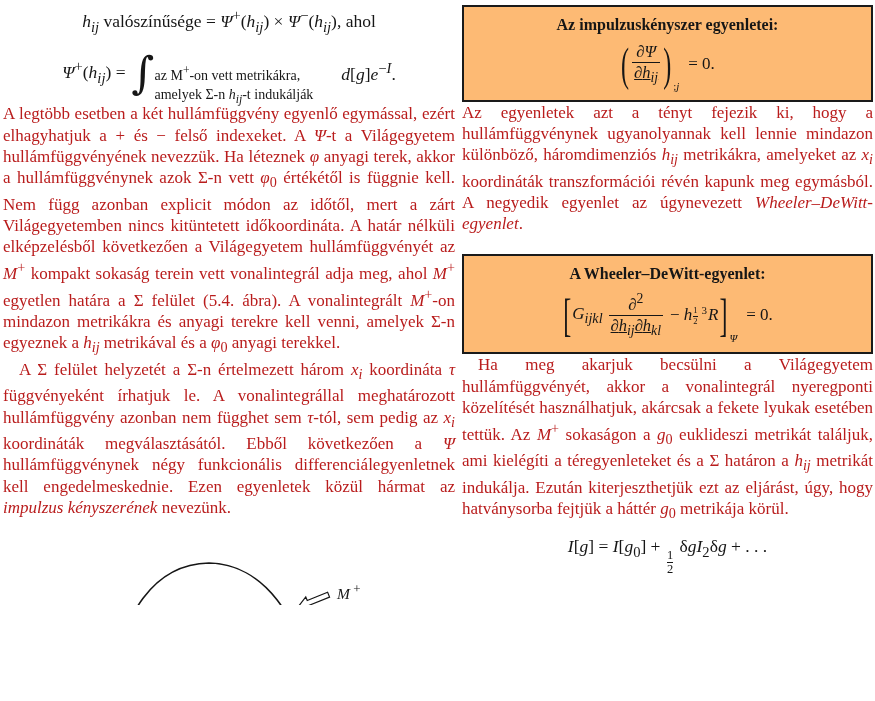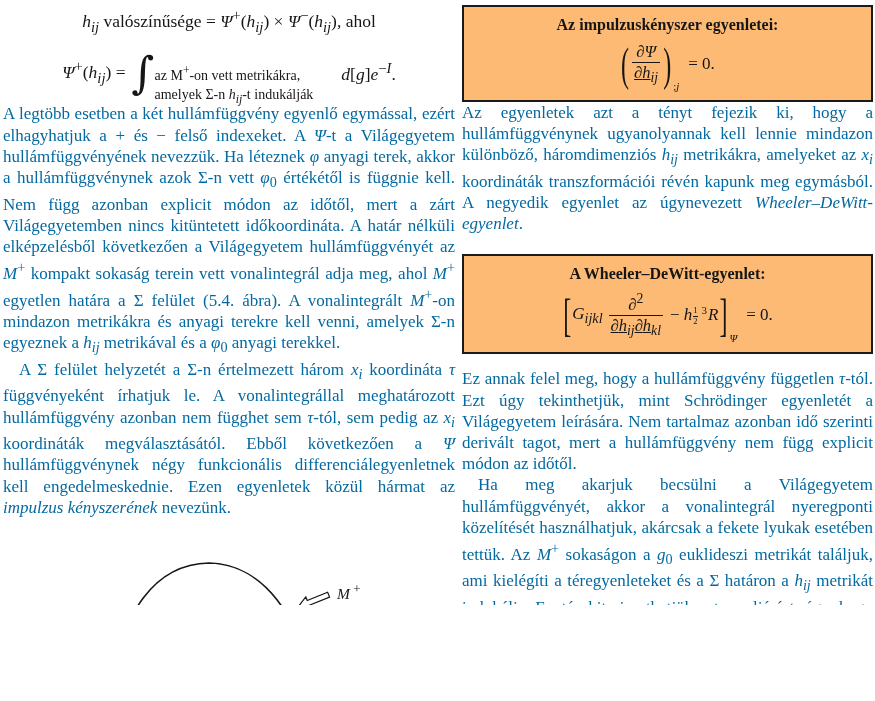--- a/index.html
+++ b/index.html
@@ -6,21 +6,21 @@
   html,body { background:#ffffff; }
   .page {
     position:relative; width:875px; height:605px; overflow:hidden;
     background:#ffffff; color:#161616;
     font-family:"Liberation Serif", serif;
   }
   .col { position:absolute; top:0; }
   .col-left  { left:3px;   width:452px; }
   .col-right { left:462px; width:411px; }
 
-  .body { font-size:17px; line-height:21.2px; text-align:justify; color:#0369a1; }
+  .body { font-size:17px; line-height:21.2px; text-align:justify; color:#b91c1c; }
   .indent { text-indent:16px; }
 
   
   .display-formula { padding-top:7px; font-size:17.5px; text-align:center; }
   .fline1 { margin-bottom:2px; }
   .fline2 { display:flex; justify-content:center; align-items:center; margin-top:15px; }
   .int-sign { font-size:44px; line-height:0.85; font-family:"DejaVu Serif", serif; margin-left:6px; }
   .int-limits { display:flex; flex-direction:column; align-items:flex-start;
                 font-size:14px; line-height:1.35; text-align:left; transform:translateY(13px); }
   .int-tail { margin-left:28px; }
@@ -130,21 +130,20 @@
         <span class="term-after">− <i>h</i><span class="supfrac">
               <span>1</span>
               <span>2</span>
             </span><span class="presup">3</span><i>R</i></span>
         <span class="bigdelim">]</span>
         <span class="postsub"><i>Ψ</i></span>
         <span class="rhs">= 0.</span>
       </div>
     </div>
 
-    <p class="body mt14">Ez annak felel meg, hogy a hullámfüggvény független <i>τ</i>-tól. Ezt úgy tekinthetjük, mint Schrödinger egyenletét a Világegyetem leírására. Nem tartalmaz azonban idő szerinti derivált tagot, mert a hullámfüggvény nem függ explicit módon az időtől.</p>
     <p class="body indent">Ha meg akarjuk becsülni a Világegyetem hullámfüggvényét, akkor a vonalintegrál nyeregponti közelítését használhatjuk, akárcsak a fekete lyukak esetében tettük. Az <i>M</i><sup>+</sup> sokaságon a <i>g</i><sub>0</sub> euklideszi metrikát találjuk, ami kielégíti a téregyenleteket és a Σ határon a <i>h<sub>ij</sub></i> metrikát indukálja. Ezután kiterjeszthetjük ezt az eljárást, úgy, hogy hatványsorba fejtjük a háttér <i>g</i><sub>0</sub> metrikája körül.</p>
 
     <div class="inline-formula"><i>I</i>[<i>g</i>] = <i>I</i>[<i>g</i><sub>0</sub>] + <span class="sfrac">
           <span>1</span>
           <span>2</span>
         </span> δ<i>gI</i><sub>2</sub>δ<i>g</i> + . . .</div>
 
   </div>
 
 </div>

